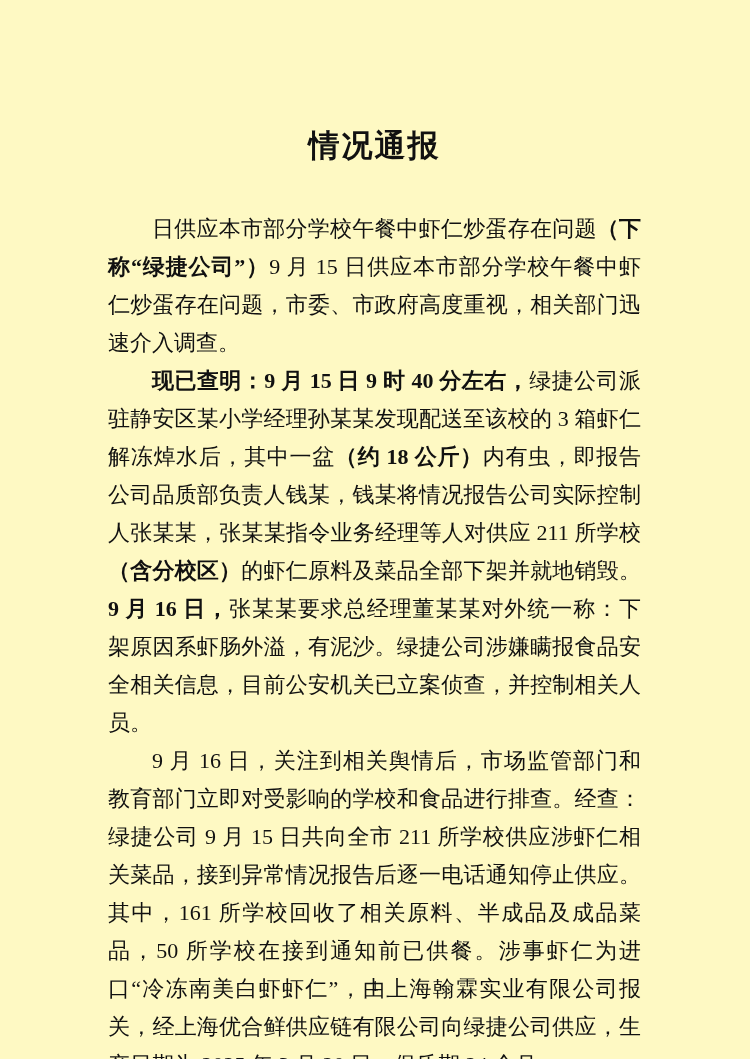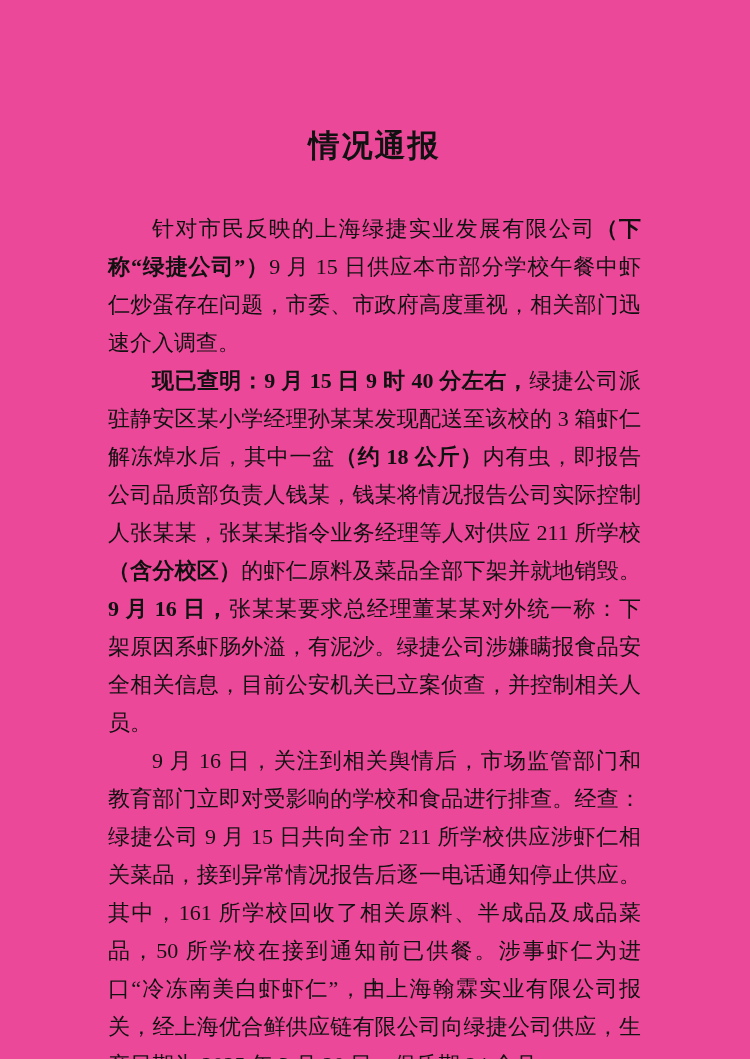--- a/index.html
+++ b/index.html
@@ -5,21 +5,21 @@
   html, body {
     margin: 0;
     padding: 0;
     background: #e8e8e8;
   }
   .page {
     position: relative;
     width: 750px;
     height: 1059px;
     margin: 0 auto;
-    background: #ec4899;
+    background: #fef9c3;
     font-family: "Liberation Serif", "DejaVu Serif", serif;
     color: #111111;
     overflow: hidden;
     box-sizing: border-box;
   }
   .content {
     padding: 0 109px 0 108px;
   }
   .doc-title {
     margin: 0;
@@ -56,21 +56,21 @@
     color: #111111;
   }
 </style>
 </head>
 <body>
 
 <div class="page">
   <div class="content">
     <h1 class="doc-title">情况通报</h1>
 
-    <p class="para"><span>针对市民反映的上海绿捷实业发展有限公司</span><span class="bold">（下称“绿捷公司”）</span><span>9 月 15 日供应本市部分学校午餐中虾仁炒蛋存在问题，市委、市政府高度重视，相关部门迅速介入调查。</span></p>
+    <p class="para"><span>日供应本市部分学校午餐中虾仁炒蛋存在问题</span><span class="bold">（下称“绿捷公司”）</span><span>9 月 15 日供应本市部分学校午餐中虾仁炒蛋存在问题，市委、市政府高度重视，相关部门迅速介入调查。</span></p>
 
     <p class="para"><span class="bold">现已查明：9 月 15 日 9 时 40 分左右，</span><span>绿捷公司派驻静安区某小学经理孙某某发现配送至该校的 3 箱虾仁解冻焯水后，其中一盆</span><span class="bold">（约 18 公斤）</span><span>内有虫，即报告公司品质部负责人钱某，钱某将情况报告公司实际控制人张某某，张某某指令业务经理等人对供应 211 所学校</span><span class="bold">（含分校区）</span><span>的虾仁原料及菜品全部下架并就地销毁。</span><span class="bold">9 月 16 日，</span><span>张某某要求总经理董某某对外统一称：下架原因系虾肠外溢，有泥沙。绿捷公司涉嫌瞒报食品安全相关信息，目前公安机关已立案侦查，并控制相关人员。</span></p>
 
     <p class="para"><span>9 月 16 日，关注到相关舆情后，市场监管部门和教育部门立即对受影响的学校和食品进行排查。经查：绿捷公司 9 月 15 日共向全市 211 所学校供应涉虾仁相关菜品，接到异常情况报告后逐一电话通知停止供应。其中，161 所学校回收了相关原料、半成品及成品菜品，50 所学校在接到通知前已供餐。涉事虾仁为进口“冷冻南美白虾虾仁”，由上海翰霖实业有限公司报关，经上海优合鲜供应链有限公司向绿捷公司供应，生产日期为 2025 年 3 月 20 日，保质期 24 个月，</span></p>
   </div>
 
   <div class="page-number">1</div>
 </div>
 
 </body></html>

